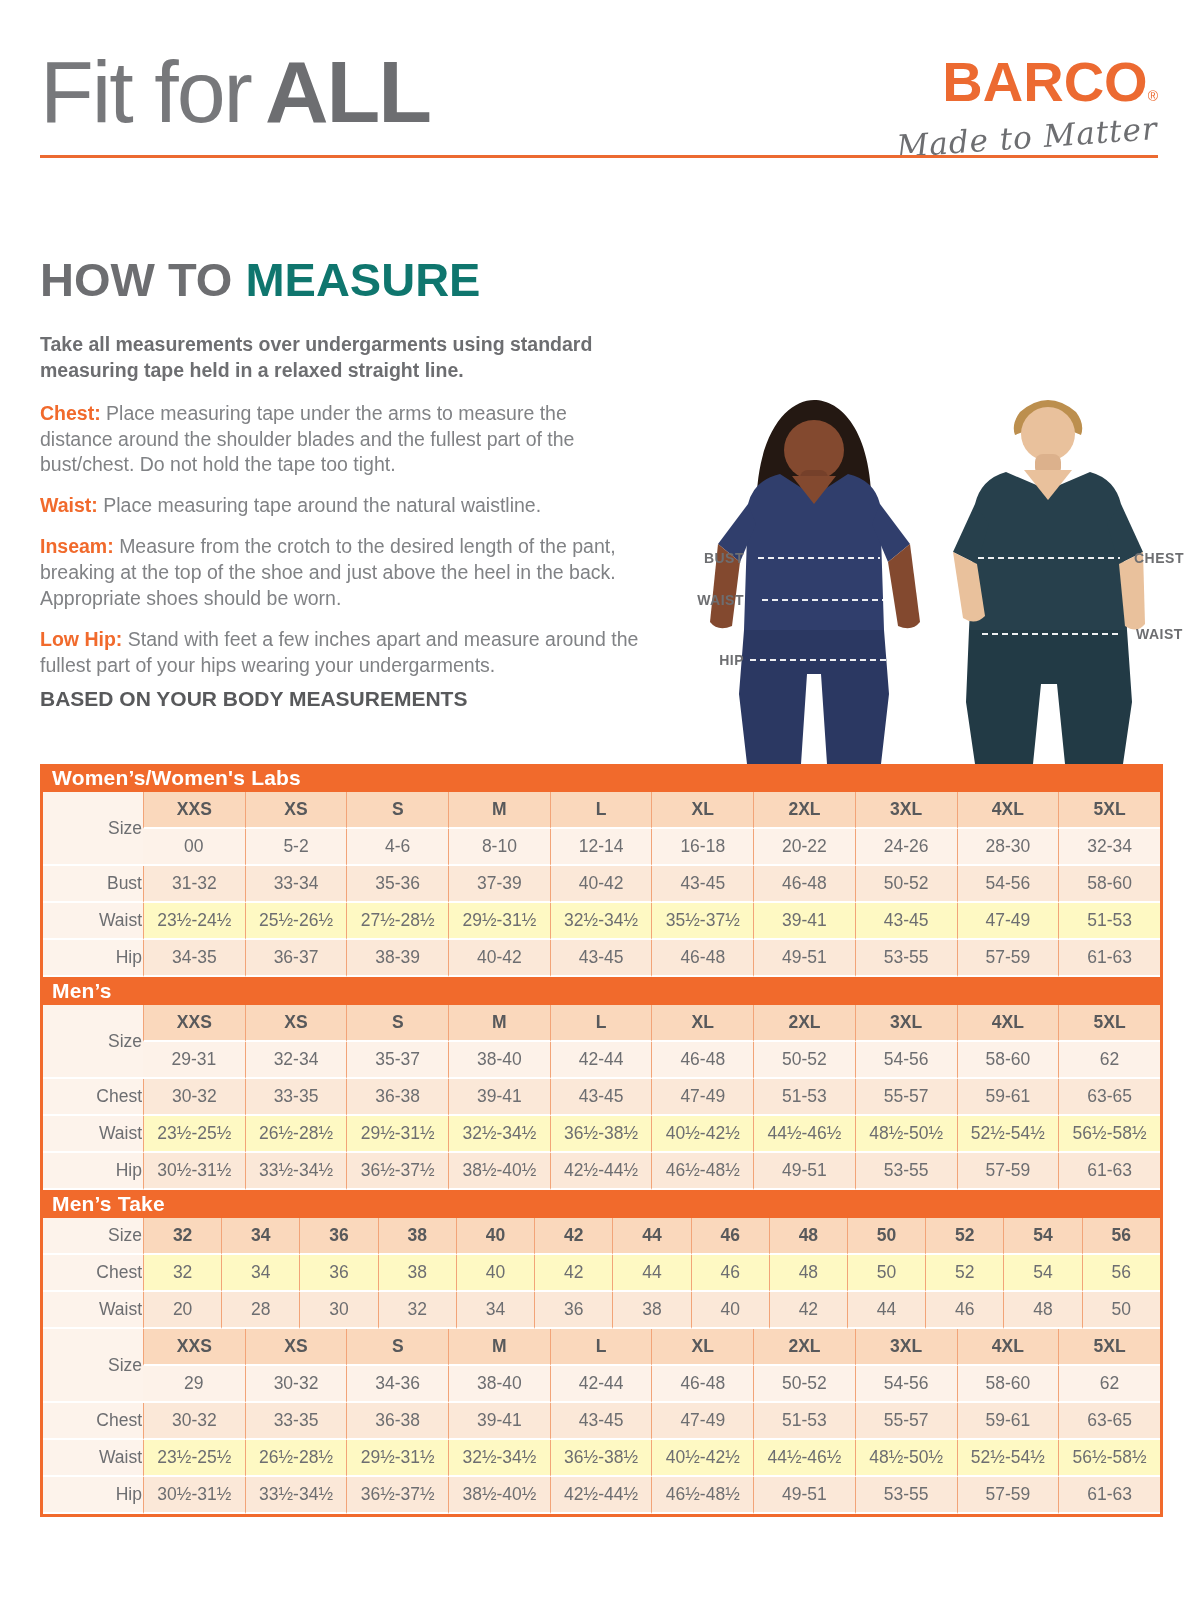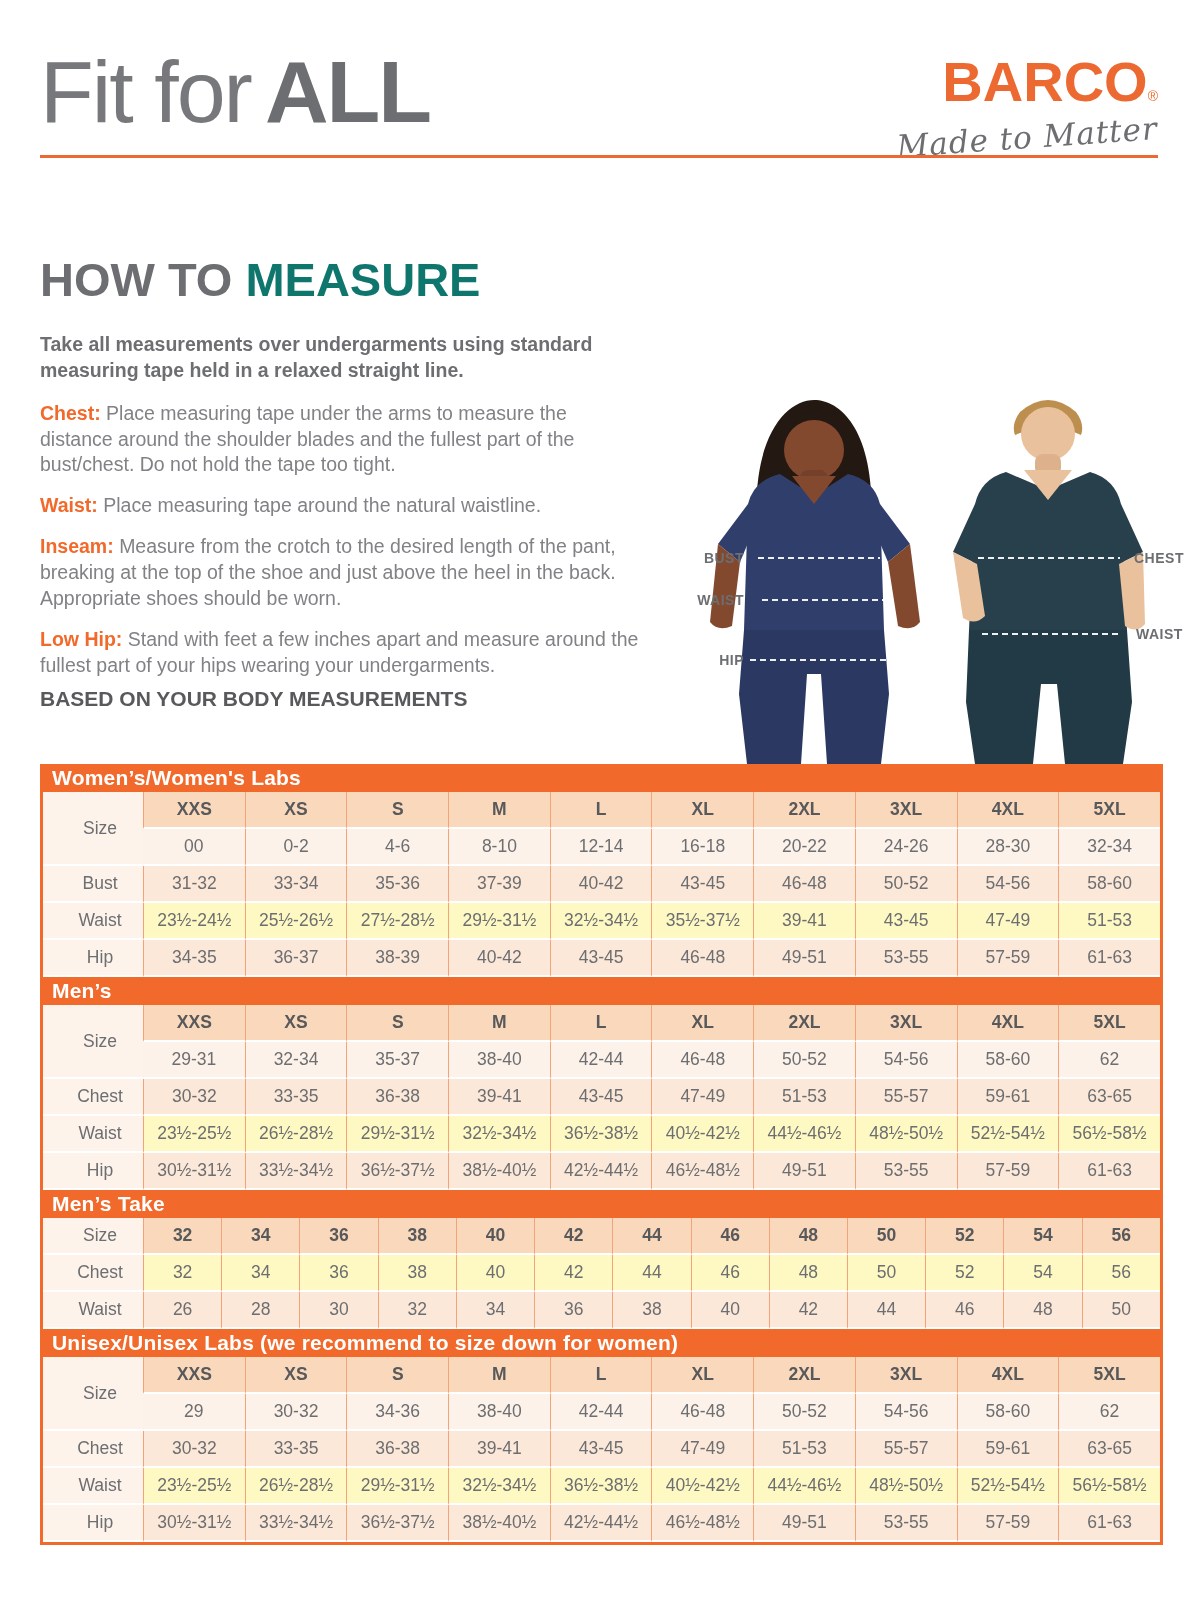--- a/index.html
+++ b/index.html
@@ -38,21 +38,21 @@
   .tables{position:absolute;left:40px;top:764px;width:1123px;}
   .band{background:#F16A2C;color:#fff;font-weight:bold;font-size:21px;
         padding:2px 0 3px 12px;line-height:23px;letter-spacing:.2px;}
   table.size-table{width:100%;border-collapse:separate;border-spacing:0;table-layout:fixed;
         border-left:3px solid #F16A2C;border-right:3px solid #F16A2C;}
   table.size-table.last{border-bottom:3px solid #F16A2C;}
   td{height:35px;text-align:center;font-size:17.5px;color:#6D6E71;
      border-left:1px solid #F2A478;border-bottom:2px solid #FFFFFF;
      overflow:hidden;white-space:nowrap;padding:0 1px;}
   td:first-child{border-left:none;}
-  td.lbl{text-align:center;padding-left:15px;background:#FDF3EB;}
+  td.lbl{text-align:right;padding-left:15px;background:#FDF3EB;}
   tr.hdr td.hcell{background:#FAD8BC;font-weight:bold;color:#58595B;}
   tr.sub td{background:#FDF2E9;}
   tr.mid td{background:#FBE8D8;}
   tr.lgt td{background:#fef9c3;}
   tr.mid td.lbl,tr.lgt td.lbl{background:#FDF3EB;}
 </style>
 </head>
 <body>
 
 <div class="page">
@@ -166,21 +166,21 @@
             <td class="hcell">M</td>
             <td class="hcell">L</td>
             <td class="hcell">XL</td>
             <td class="hcell">2XL</td>
             <td class="hcell">3XL</td>
             <td class="hcell">4XL</td>
             <td class="hcell">5XL</td>
           </tr>
           <tr class="sub">
             <td>00</td>
-            <td>0-2</td>
+            <td>5-2</td>
             <td>4-6</td>
             <td>8-10</td>
             <td>12-14</td>
             <td>16-18</td>
             <td>20-22</td>
             <td>24-26</td>
             <td>28-30</td>
             <td>32-34</td>
           </tr>
           <tr class="mid">
@@ -352,37 +352,36 @@
             <td>44</td>
             <td>46</td>
             <td>48</td>
             <td>50</td>
             <td>52</td>
             <td>54</td>
             <td>56</td>
           </tr>
           <tr class="mid">
             <td class="lbl">Waist</td>
-            <td>26</td>
+            <td>20</td>
             <td>28</td>
             <td>30</td>
             <td>32</td>
             <td>34</td>
             <td>36</td>
             <td>38</td>
             <td>40</td>
             <td>42</td>
             <td>44</td>
             <td>46</td>
             <td>48</td>
             <td>50</td>
           </tr>
         </tbody>
       </table>
-      <div class="band">Unisex/Unisex Labs (we recommend to size down for women)</div>
       <table class="size-table last">
         <colgroup>
           <col style="width: 100px;">
           <col>
           <col>
           <col>
           <col>
           <col>
           <col>
           <col>

